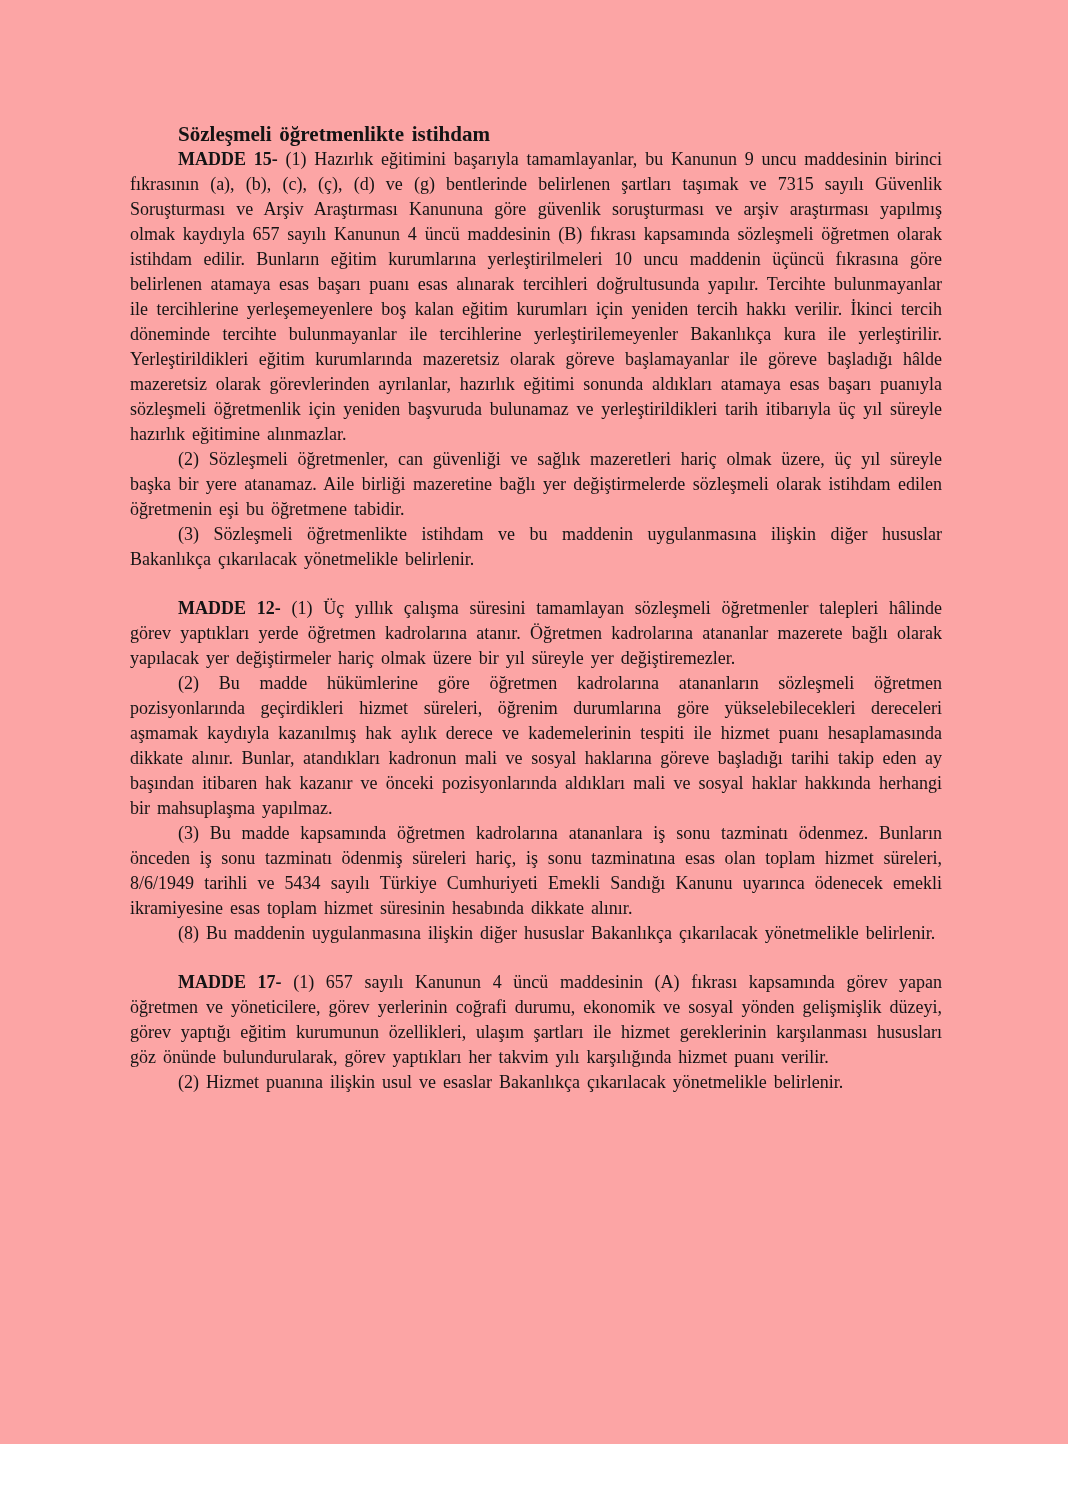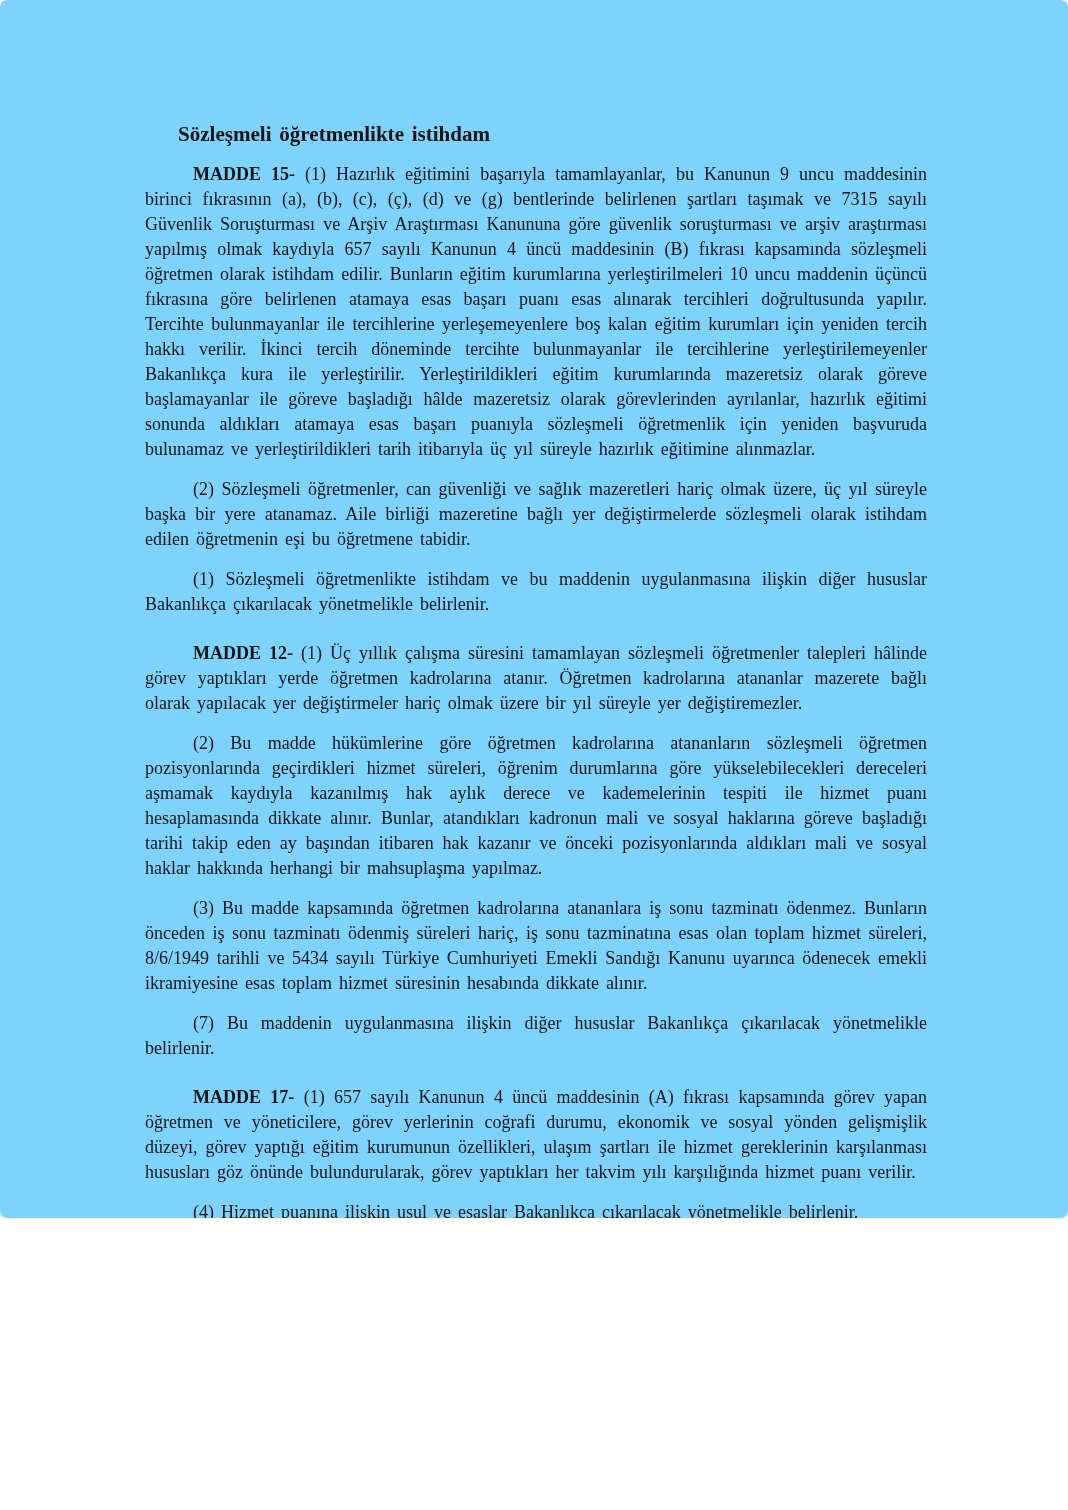--- a/index.html
+++ b/index.html
@@ -3,24 +3,23 @@
 <meta charset="utf-8">
 <style>
   html, body {
     margin: 0;
     padding: 0;
     background: #ffffff;
   }
   .page {
     position: relative;
     width: 1068px;
-    height: 1218px;
-    background: #7dd3fc;
+    height: 1444px;
+    background: #fca5a5;
     overflow: hidden;
-    border-radius: 7px;
   }
   .doc {
     position: absolute;
     top: 122px;
     left: 130px;
     width: 812px;
     font-family: "Liberation Serif", "DejaVu Serif", serif;
     font-size: 18px;
     line-height: 25px;
     color: #141414;
@@ -29,44 +28,44 @@
   }
   .section { margin: 0; }
   .section + .section { margin-top: 24px; }
   .heading {
     font-weight: bold;
     margin: 0;
     text-indent: 48px;
     text-align: left;
   }
   .doc p {
-    margin: 15px;
+    margin: 0;
     text-indent: 48px;
   }
   .lead { font-weight: bold; }
 </style>
 </head>
 <body>
 
 <div class="page">
   <div class="doc">
 
     <div class="section">
       <h3 class="heading">Sözleşmeli öğretmenlikte istihdam</h3>
       <p><span class="lead">MADDE 15-</span><span> (1) Hazırlık eğitimini başarıyla tamamlayanlar, bu Kanunun 9 uncu maddesinin birinci fıkrasının (a), (b), (c), (ç), (d) ve (g) bentlerinde belirlenen şartları taşımak ve 7315 sayılı Güvenlik Soruşturması ve Arşiv Araştırması Kanununa göre güvenlik soruşturması ve arşiv araştırması yapılmış olmak kaydıyla 657 sayılı Kanunun 4 üncü maddesinin (B) fıkrası kapsamında sözleşmeli öğretmen olarak istihdam edilir. Bunların eğitim kurumlarına yerleştirilmeleri 10 uncu maddenin üçüncü fıkrasına göre belirlenen atamaya esas başarı puanı esas alınarak tercihleri doğrultusunda yapılır. Tercihte bulunmayanlar ile tercihlerine yerleşemeyenlere boş kalan eğitim kurumları için yeniden tercih hakkı verilir. İkinci tercih döneminde tercihte bulunmayanlar ile tercihlerine yerleştirilemeyenler Bakanlıkça kura ile yerleştirilir. Yerleştirildikleri eğitim kurumlarında mazeretsiz olarak göreve başlamayanlar ile göreve başladığı hâlde mazeretsiz olarak görevlerinden ayrılanlar, hazırlık eğitimi sonunda aldıkları atamaya esas başarı puanıyla sözleşmeli öğretmenlik için yeniden başvuruda bulunamaz ve yerleştirildikleri tarih itibarıyla üç yıl süreyle hazırlık eğitimine alınmazlar.</span></p>
       <p><span class="lead"></span><span>(2) Sözleşmeli öğretmenler, can güvenliği ve sağlık mazeretleri hariç olmak üzere, üç yıl süreyle başka bir yere atanamaz. Aile birliği mazeretine bağlı yer değiştirmelerde sözleşmeli olarak istihdam edilen öğretmenin eşi bu öğretmene tabidir.</span></p>
-      <p><span class="lead"></span><span>(1) Sözleşmeli öğretmenlikte istihdam ve bu maddenin uygulanmasına ilişkin diğer hususlar Bakanlıkça çıkarılacak yönetmelikle belirlenir.</span></p>
+      <p><span class="lead"></span><span>(3) Sözleşmeli öğretmenlikte istihdam ve bu maddenin uygulanmasına ilişkin diğer hususlar Bakanlıkça çıkarılacak yönetmelikle belirlenir.</span></p>
     </div>
 
     <div class="section">
       <p><span class="lead">MADDE 12-</span><span> (1) Üç yıllık çalışma süresini tamamlayan sözleşmeli öğretmenler talepleri hâlinde görev yaptıkları yerde öğretmen kadrolarına atanır. Öğretmen kadrolarına atananlar mazerete bağlı olarak yapılacak yer değiştirmeler hariç olmak üzere bir yıl süreyle yer değiştiremezler.</span></p>
       <p><span class="lead"></span><span>(2) Bu madde hükümlerine göre öğretmen kadrolarına atananların sözleşmeli öğretmen pozisyonlarında geçirdikleri hizmet süreleri, öğrenim durumlarına göre yükselebilecekleri dereceleri aşmamak kaydıyla kazanılmış hak aylık derece ve kademelerinin tespiti ile hizmet puanı hesaplamasında dikkate alınır. Bunlar, atandıkları kadronun mali ve sosyal haklarına göreve başladığı tarihi takip eden ay başından itibaren hak kazanır ve önceki pozisyonlarında aldıkları mali ve sosyal haklar hakkında herhangi bir mahsuplaşma yapılmaz.</span></p>
       <p><span class="lead"></span><span>(3) Bu madde kapsamında öğretmen kadrolarına atananlara iş sonu tazminatı ödenmez. Bunların önceden iş sonu tazminatı ödenmiş süreleri hariç, iş sonu tazminatına esas olan toplam hizmet süreleri, 8/6/1949 tarihli ve 5434 sayılı Türkiye Cumhuriyeti Emekli Sandığı Kanunu uyarınca ödenecek emekli ikramiyesine esas toplam hizmet süresinin hesabında dikkate alınır.</span></p>
-      <p><span class="lead"></span><span>(7) Bu maddenin uygulanmasına ilişkin diğer hususlar Bakanlıkça çıkarılacak yönetmelikle belirlenir.</span></p>
+      <p><span class="lead"></span><span>(8) Bu maddenin uygulanmasına ilişkin diğer hususlar Bakanlıkça çıkarılacak yönetmelikle belirlenir.</span></p>
     </div>
 
     <div class="section">
       <p><span class="lead">MADDE 17-</span><span> (1) 657 sayılı Kanunun 4 üncü maddesinin (A) fıkrası kapsamında görev yapan öğretmen ve yöneticilere, görev yerlerinin coğrafi durumu, ekonomik ve sosyal yönden gelişmişlik düzeyi, görev yaptığı eğitim kurumunun özellikleri, ulaşım şartları ile hizmet gereklerinin karşılanması hususları göz önünde bulundurularak, görev yaptıkları her takvim yılı karşılığında hizmet puanı verilir.</span></p>
-      <p><span class="lead"></span><span>(4) Hizmet puanına ilişkin usul ve esaslar Bakanlıkça çıkarılacak yönetmelikle belirlenir.</span></p>
+      <p><span class="lead"></span><span>(2) Hizmet puanına ilişkin usul ve esaslar Bakanlıkça çıkarılacak yönetmelikle belirlenir.</span></p>
     </div>
 
   </div>
 </div>
 
 </body></html>

